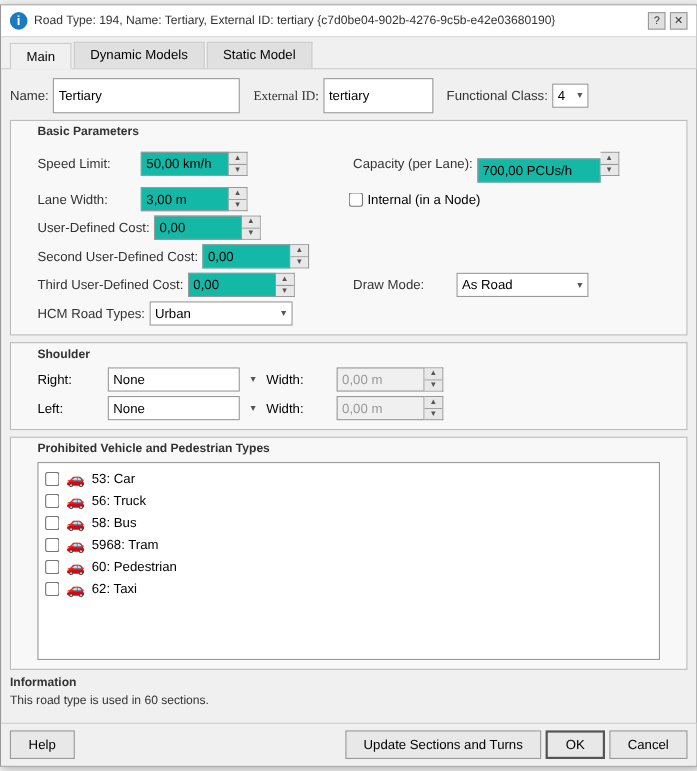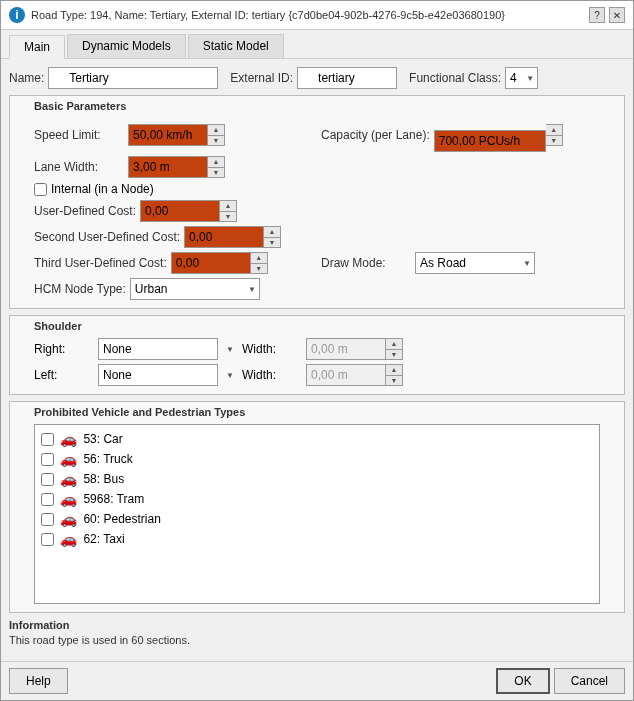--- a/index.html
+++ b/index.html
@@ -66,22 +66,22 @@
       top: 1px;
     }
     .content { padding: 8px; }
     .field-row {
       display: flex; align-items: center; margin-bottom: 6px; gap: 4px;
     }
     .field-label { color: #333; white-space: nowrap; min-width: fit-content; }
     .field-input {
       border: 1px solid #999;
       background: white;
-      padding: 2px 20px;
-      height: 22px;
+      padding: 2px 4px;
+      height: 32px;
     }
     .name-input { width: 170px; }
     .extid-input { width: 100px; }
     .section-box {
       border: 1px solid #bbb;
       background: #f8f8f8;
       margin-bottom: 6px;
       padding: 4px 24px 8px;
     }
     .section-title {
@@ -94,21 +94,21 @@
       display: flex; align-items: center; gap: 4px;
     }
     .param-label { white-space: nowrap; color: #333; min-width: 90px; }
     .param-label-long { white-space: nowrap; color: #333; min-width: 130px; }
     .spin-wrapper {
       display: flex; align-items: center; gap: 0;
       position: relative; width: 100px;
     }
     .spin-wrapper input {
       border: 1px solid #999;
-      background: #c2410c;
+      background: #14b8a6;
       padding: 2px 4px;
       height: 22px;
       width: 80px;
       font-size: 12px;
     }
     .spin-btn-group {
       display: flex; flex-direction: column;
       border: 1px solid #999;
       border-left: none;
       height: 22px;
@@ -207,21 +207,21 @@
     <div class="tab active">Main</div>
     <div class="tab">Dynamic Models</div>
     <div class="tab">Static Model</div>
   </div>
 
   <div class="content">
 
     <div class="field-row">
       <span class="field-label">Name:</span>
       <input class="field-input name-input" type="text" value="Tertiary" style="">
-      <span class="field-label" style="margin-left:8px;">External ID:</span>
+      <span class="field-label" style="margin-left:8px;font-family:Liberation Serif, serif;">External ID:</span>
       <input class="field-input extid-input" type="text" value="tertiary" style="">
       <span class="field-label" style="margin-left:8px;">Functional Class:</span>
       <div class="select-wrapper">
         <select>
           <option>4</option>
           <option>1</option>
           <option>2</option>
           <option>3</option>
           <option>5</option>
         </select>
@@ -248,21 +248,21 @@
           <div class="spin-wrapper" style="width:120px;">
             <input type="text" value="700,00 PCUs/h" style="width: 112px; margin-top: 12px;">
             <div class="spin-btn-group">
               <button class="spin-btn">▲</button>
               <button class="spin-btn">▼</button>
             </div>
           </div>
         </div>
       </div>
 
-      <div style="display:grid; grid-template-columns:1fr; gap:4px 0; margin-bottom:4px;">
+      <div style="display:grid; grid-template-columns:1fr 1fr; gap:4px 0; margin-bottom:4px;">
         <div class="param-row">
           <span class="param-label">Lane Width:</span>
           <div class="spin-wrapper">
             <input type="text" value="3,00 m" style="">
             <div class="spin-btn-group">
               <button class="spin-btn">▲</button>
               <button class="spin-btn">▼</button>
             </div>
           </div>
         </div>
@@ -314,21 +314,21 @@
             <select style="width:120px;">
               <option>As Road</option>
               <option>As Street</option>
             </select>
             <span class="select-arrow">▼</span>
           </div>
         </div>
       </div>
 
       <div class="param-row">
-        <span class="param-label">HCM Node Type:</span>
+        <span class="param-label">HCM Road Types:</span>
         <div class="select-wrapper">
           <select style="width:130px;">
             <option>Urban</option>
             <option>Rural</option>
           </select>
           <span class="select-arrow">▼</span>
         </div>
       </div>
 
     </div>
@@ -415,18 +415,19 @@
       <span class="info-text">This road type is used in 60 sections.</span>
     </div>
 
   </div>
 
   <div class="footer">
     <div class="footer-left">
       <button class="btn">Help</button>
     </div>
     <div class="footer-right">
+      <button class="btn">Update Sections and Turns</button>
       <button class="btn btn-default">OK</button>
       <button class="btn">Cancel</button>
     </div>
   </div>
 
 </div>
 
 </body></html>

